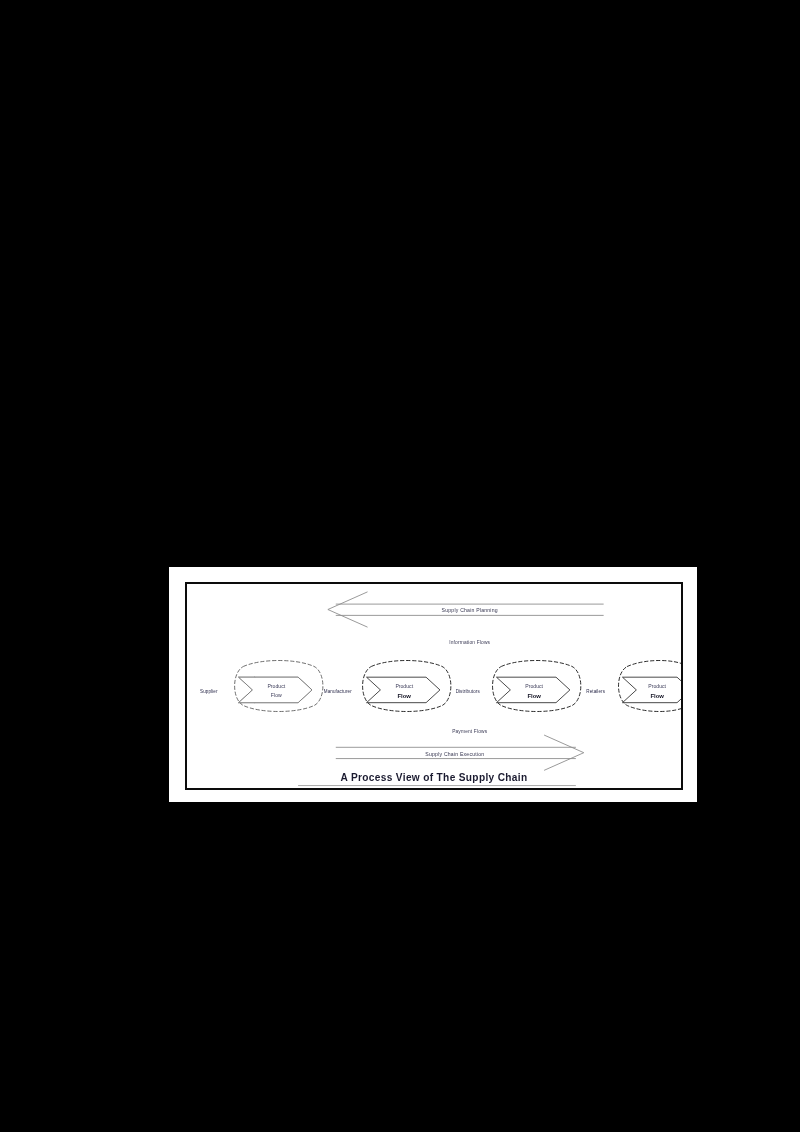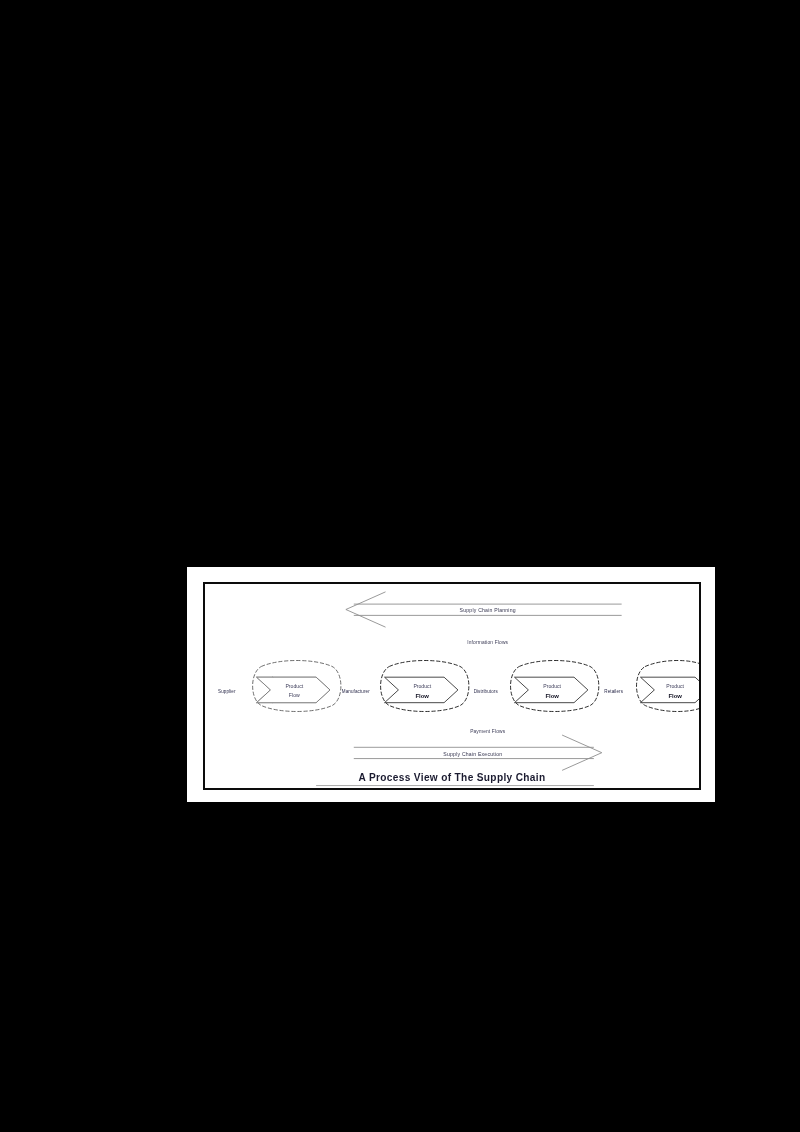--- a/index.html
+++ b/index.html
@@ -11,21 +11,21 @@
     width: 800px;
     height: 1132px;
     position: relative;
     overflow: hidden;
     font-family: "Liberation Sans", sans-serif;
   }
 
   
   #figure-card {
     position: absolute;
-    left: 187px;
+    left: 169px;
     top: 567px;
     width: 528px;
     height: 235px;
     background: #ffffff;
     box-sizing: border-box;
   }
 
   
   #figure-frame {
     position: absolute;

